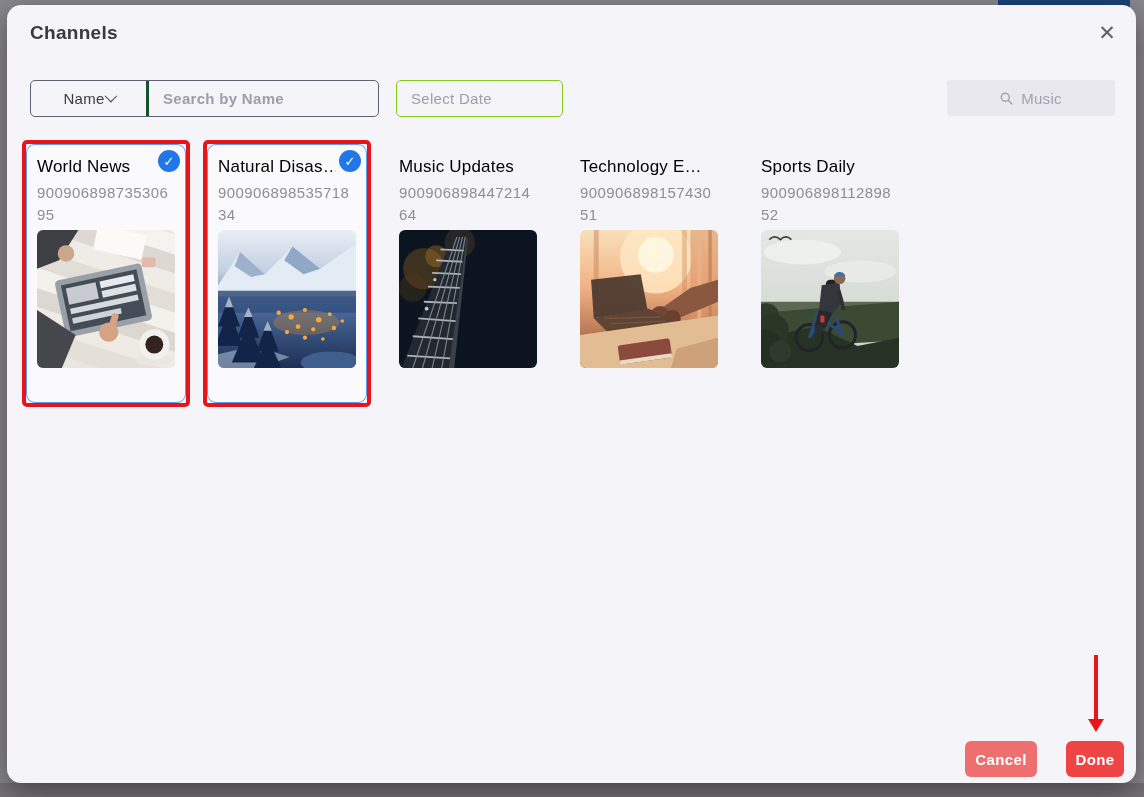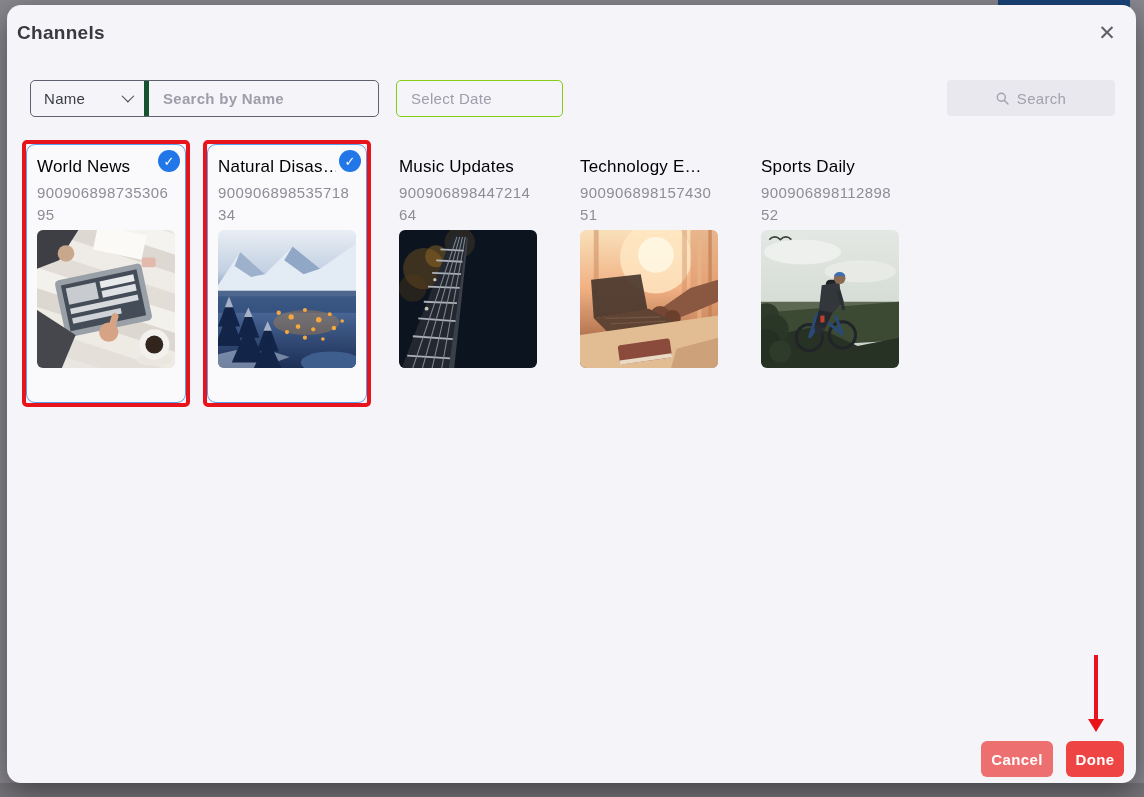--- a/index.html
+++ b/index.html
@@ -13,38 +13,38 @@
   .backdrop-bottom{position:absolute;left:0;bottom:0;width:100%;height:14px;background:#757379;}
 
   .modal{
     position:absolute;left:7px;top:5px;width:1129px;height:778px;
     background:#f5f4f8;border-radius:14px;
     box-shadow:0 8px 30px rgba(0,0,0,.45);
   }
 
   
   .modal-title{
-    position:absolute;left:10px;top:17px;
+    position:absolute;left:23px;top:17px;
     font-size:19px;font-weight:600;color:#39393f;letter-spacing:.3px;
   }
   .close-btn{
     position:absolute;top:13px;right:14px;width:30px;height:30px;
     display:flex;align-items:center;justify-content:center;
     font-size:21px;color:#606069;cursor:pointer;background:none;border:none;font-weight:300;
   }
 
   
   .filters{position:absolute;left:23px;top:75px;right:21px;height:37px;display:flex;align-items:stretch;}
   .filter-group{
     display:flex;width:349px;box-sizing:border-box;
     border:1px solid #5e626e;border-radius:5px;background:transparent;
   }
   .field-select{
-    width:113px;display:flex;align-items:center;justify-content:space-between;
-    padding:0 13px;cursor:pointer;border-right:5px solid #14532d;
+    width:113px;display:flex;align-items:center;justify-content:center;
+    padding:0 13px;cursor:pointer;border-right:3px solid #14532d;
   }
   .field-select .val{font-size:15px;color:#3b3b45;letter-spacing:.3px;}
   .chevron{
     width:8px;height:8px;border-right:1.6px solid #3b3b45;border-bottom:1.6px solid #3b3b45;
     transform:rotate(45deg) translateY(-2px);margin-top:-3px;
   }
   .filter-group input{
     flex:1;border:none;background:transparent;outline:none;
     padding:0 14px;font-size:15px;color:#1d4ed8;letter-spacing:.3px;
     font-family:inherit;
@@ -87,21 +87,21 @@
   }
   .thumb{width:138px;height:138px;border-radius:6px;overflow:hidden;display:block;}
   .thumb svg{display:block;}
   .check-badge{
     position:absolute;top:5px;right:5px;width:22px;height:22px;border-radius:50%;
     background:#2277e8;color:#fff;display:flex;align-items:center;justify-content:center;
     font-size:13px;font-weight:700;
   }
 
   
-  .footer{position:absolute;right:12px;bottom:6px;display:flex;gap:13px;}
+  .footer{position:absolute;right:12px;bottom:6px;display:flex;gap:29px;}
   .btn{
     height:36px;border:none;border-radius:6px;cursor:pointer;
     font-size:15px;font-weight:600;color:#fff;letter-spacing:.4px;font-family:inherit;
     padding:0 16px;
   }
   .btn-cancel{background:#ee6f6f;width:72px;padding:0;}
   .btn-done{background:#ef4444;width:58px;padding:0;}
 
   
   .arrow{position:absolute;left:1080px;top:650px;width:17px;height:80px;pointer-events:none;}
@@ -130,21 +130,21 @@
         <span class="chevron"></span>
       </div>
       <input type="text" placeholder="Search by Name" style="">
     </div>
     <input type="text" class="date-input" placeholder="Select Date" style="">
     <button class="search-btn">
       <svg width="13" height="13" viewBox="0 0 13 13">
         <circle cx="5.3" cy="5.3" r="4" fill="none" stroke="#a2a1ad" stroke-width="1.4"></circle>
         <line x1="8.4" y1="8.4" x2="12" y2="12" stroke="#a2a1ad" stroke-width="1.4" stroke-linecap="round"></line>
       </svg>
-      <span>Search</span>
+      <span>Music</span>
     </button>
   </div>
 
   <div class="cards">
 
     <div class="cell annotated">
       <div class="card selected">
         <span class="check-badge">✓</span>
         <div class="card-title">World News</div>
         <div class="card-id">90090689873530695</div>

